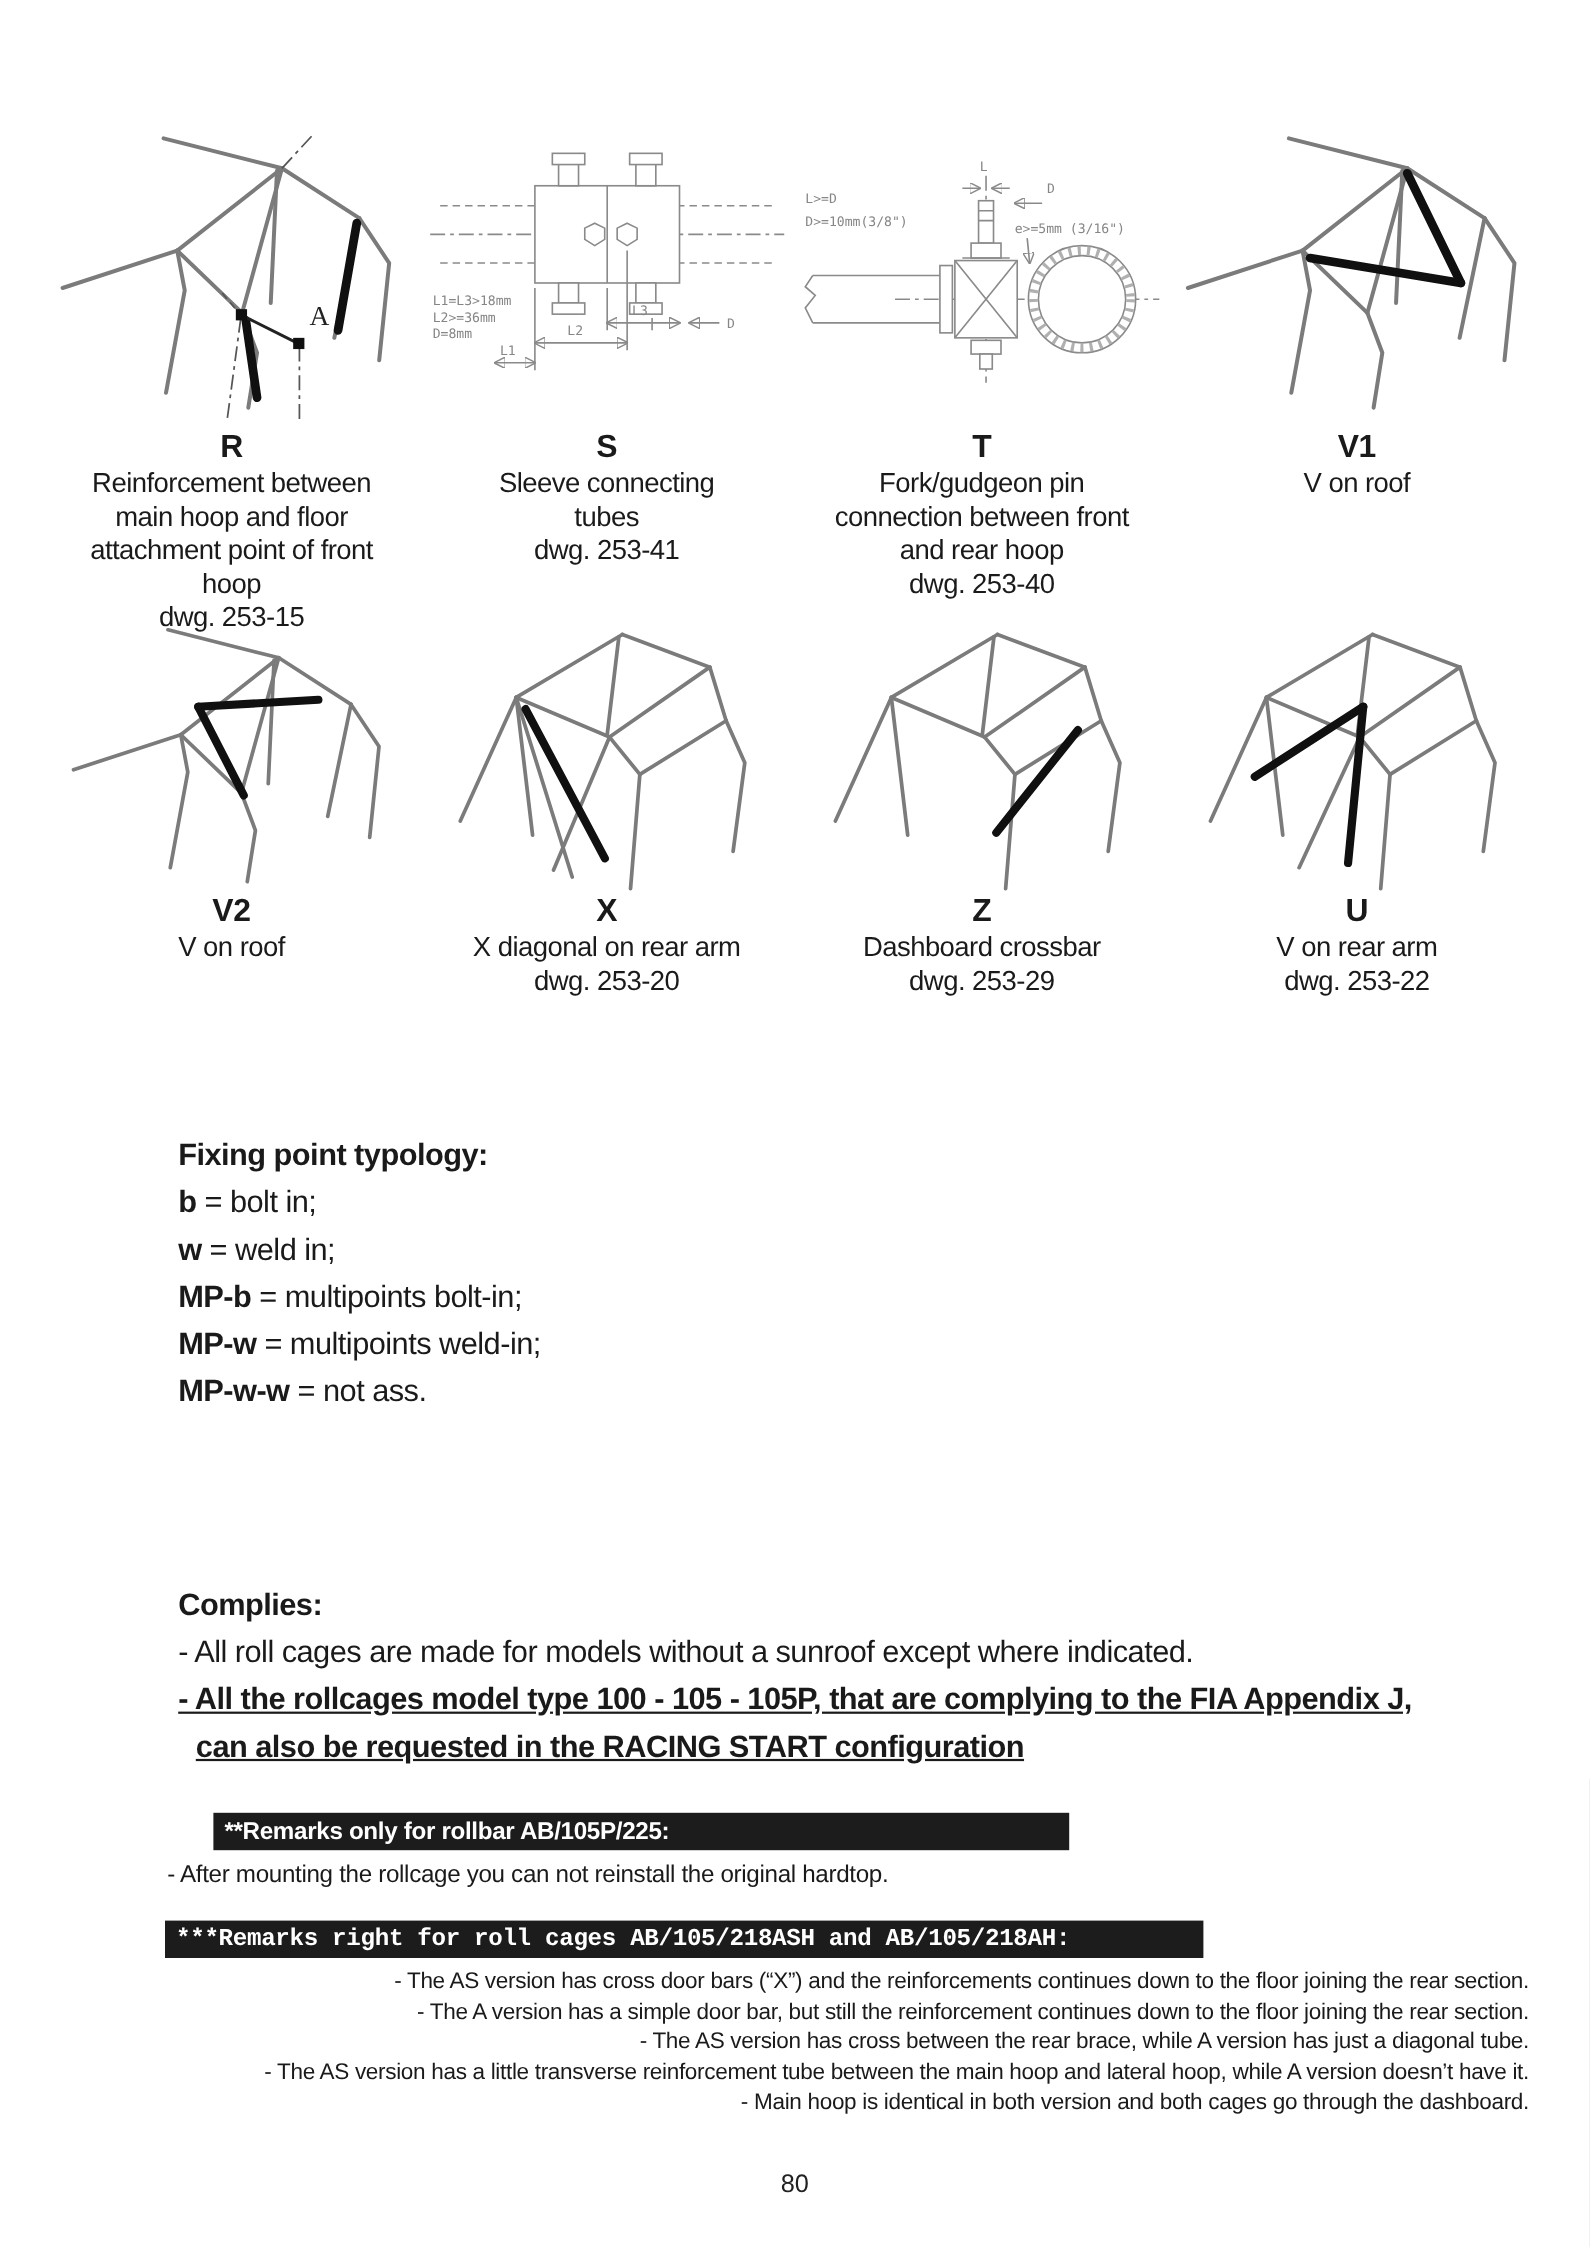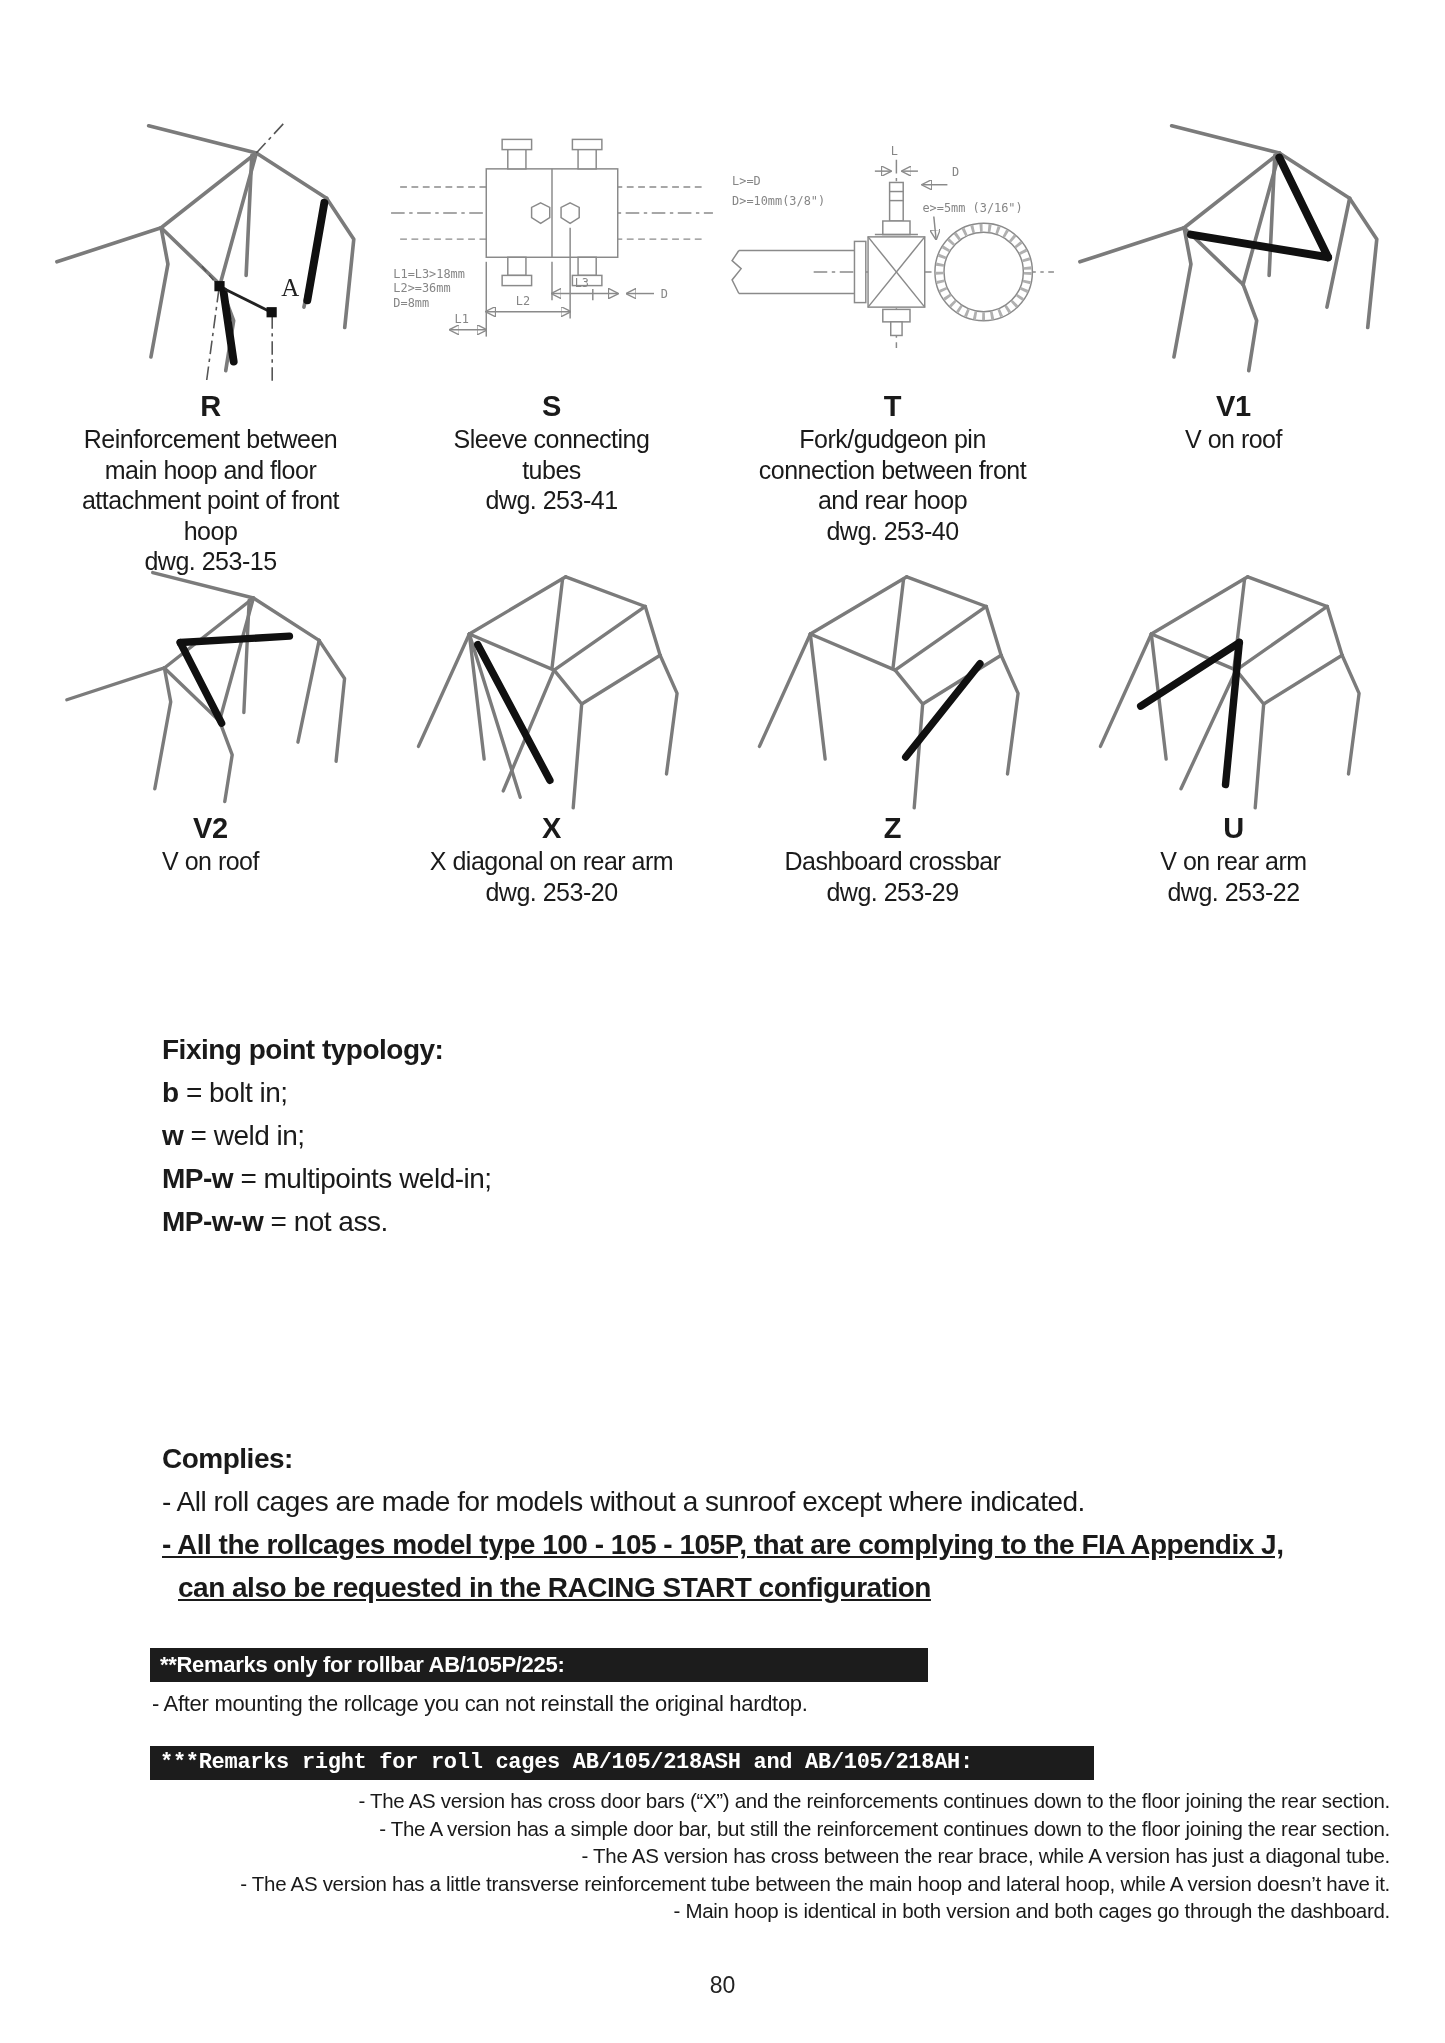--- a/index.html
+++ b/index.html
@@ -30,21 +30,21 @@
   .sec{position:absolute;left:162px;letter-spacing:-0.5px;}
   .sec .h{font-weight:bold;font-size:28px;line-height:43px;}
   .sec .ln{font-size:28px;line-height:43px;}
   .sec .ln b{font-weight:bold;}
   .bold-ln{font-weight:bold;text-decoration:underline;}
   .indent{padding-left:16px;}
   
   .remarks{position:absolute;left:150px;top:1648px;width:1240px;}
   .bar{background:#1c1c1c;color:#ffffff;font-weight:bold;font-size:22px;line-height:29px;
        padding:2px 10px 3px;letter-spacing:-0.3px;box-sizing:border-box;}
-  .bar1{width:778px;}
+  .bar1{width:778px;margin-left:44px;}
   .bar2{width:944px;margin-top:27px;font-family:Liberation Mono, monospace;}
   .rline1{font-size:22px;line-height:30px;margin:7px 0 0 2px;letter-spacing:-0.3px;}
   .rlines{margin:7px 0 0 2px;}
   .rlines div{font-size:20.5px;line-height:27.5px;letter-spacing:-0.3px;text-align:right;}
   .pageno{position:absolute;top:1972px;left:0;width:100%;text-align:center;font-size:23px;color:#222;}
 </style>
 </head>
 <body>
 
 <div class="page">
@@ -284,20 +284,21 @@
       <div class="code">U</div>
       <div class="cap">V on rear arm</div>
       <div class="cap">dwg. 253-22</div>
     </div>
   </div>
 
   <div class="sec" id="fixing" style="top:1028px;">
     <div class="h">Fixing point typology:</div>
     <div class="ln"><b>b</b> <span>= bolt in;</span></div>
     <div class="ln"><b>w</b> <span>= weld in;</span></div>
+    <div class="ln"><b>MP-b</b> <span>= multipoints bolt-in;</span></div>
     <div class="ln"><b>MP-w</b> <span>= multipoints weld-in;</span></div>
     <div class="ln"><b>MP-w-w</b> <span>= not ass.</span></div>
   </div>
 
 
   <div class="sec" id="attention" style="top:1437px;">
     <div class="h">Complies:</div>
     <div class="ln">- All roll cages are made for models without a sunroof except where indicated.</div>
     <div class="ln bold-ln">- All the rollcages model type 100 - 105 - 105P, that are complying to the FIA Appendix J,</div>
     <div class="ln bold-ln indent">can also be requested in the RACING START configuration</div>

